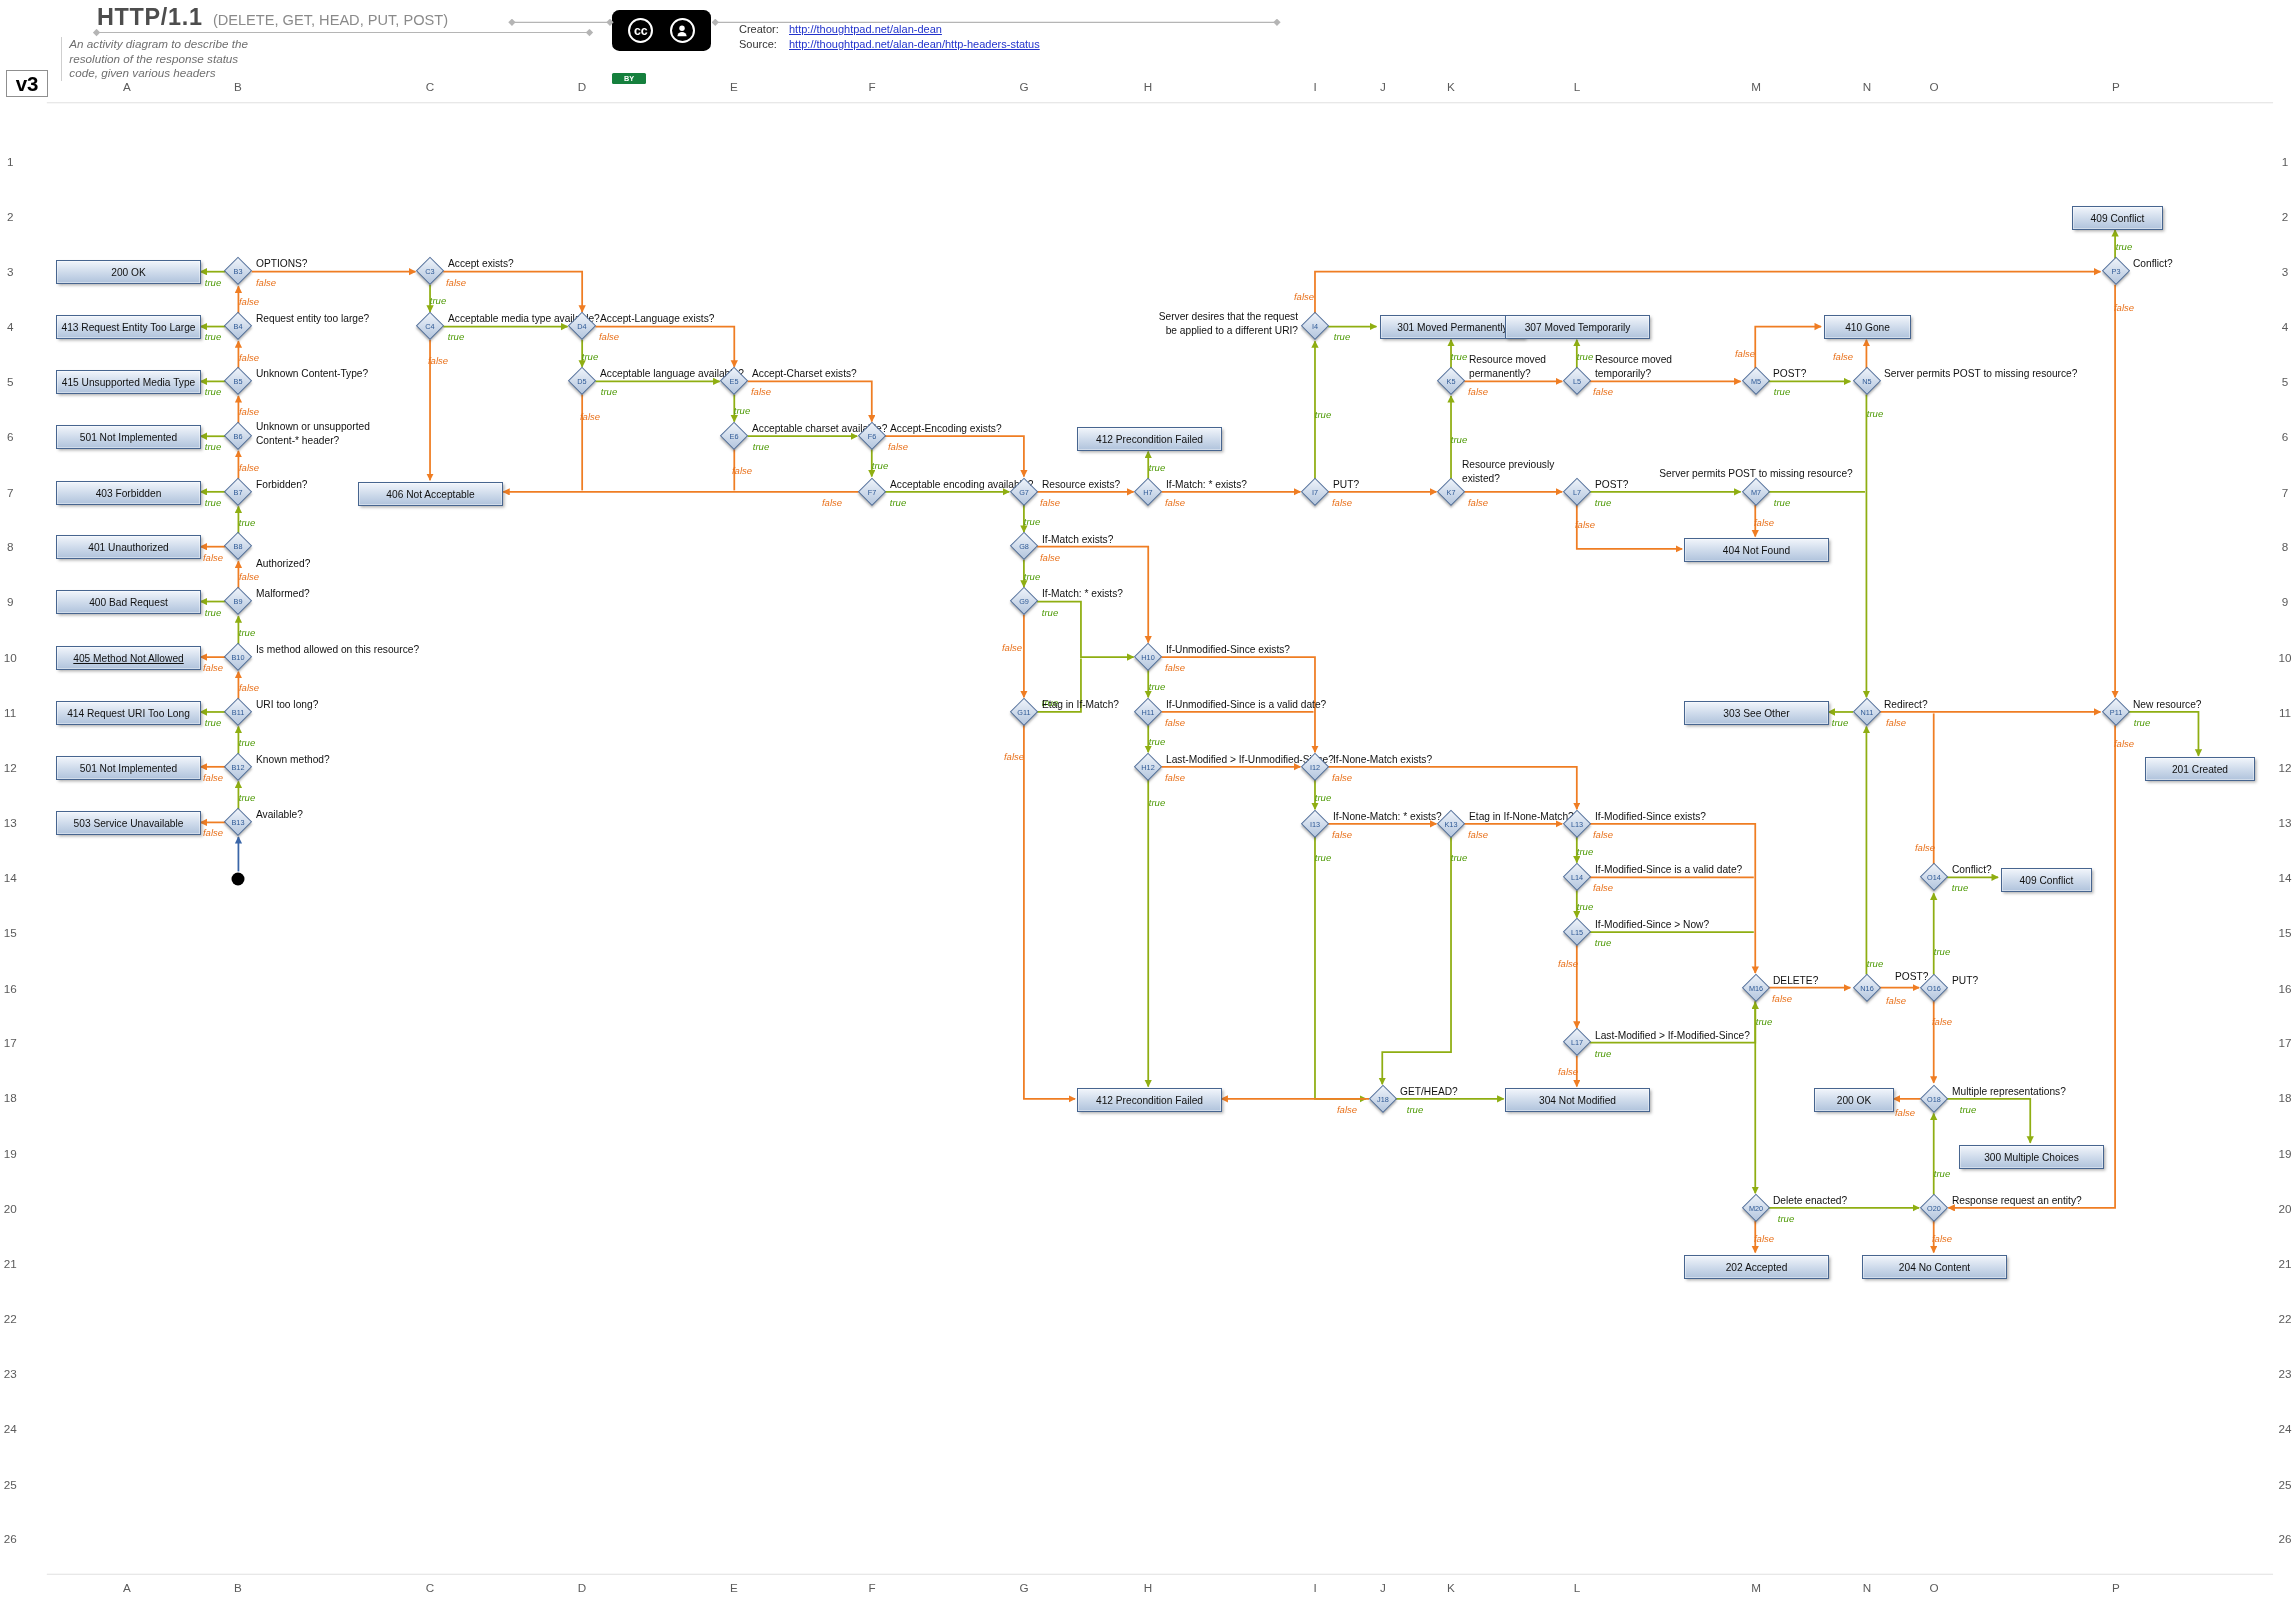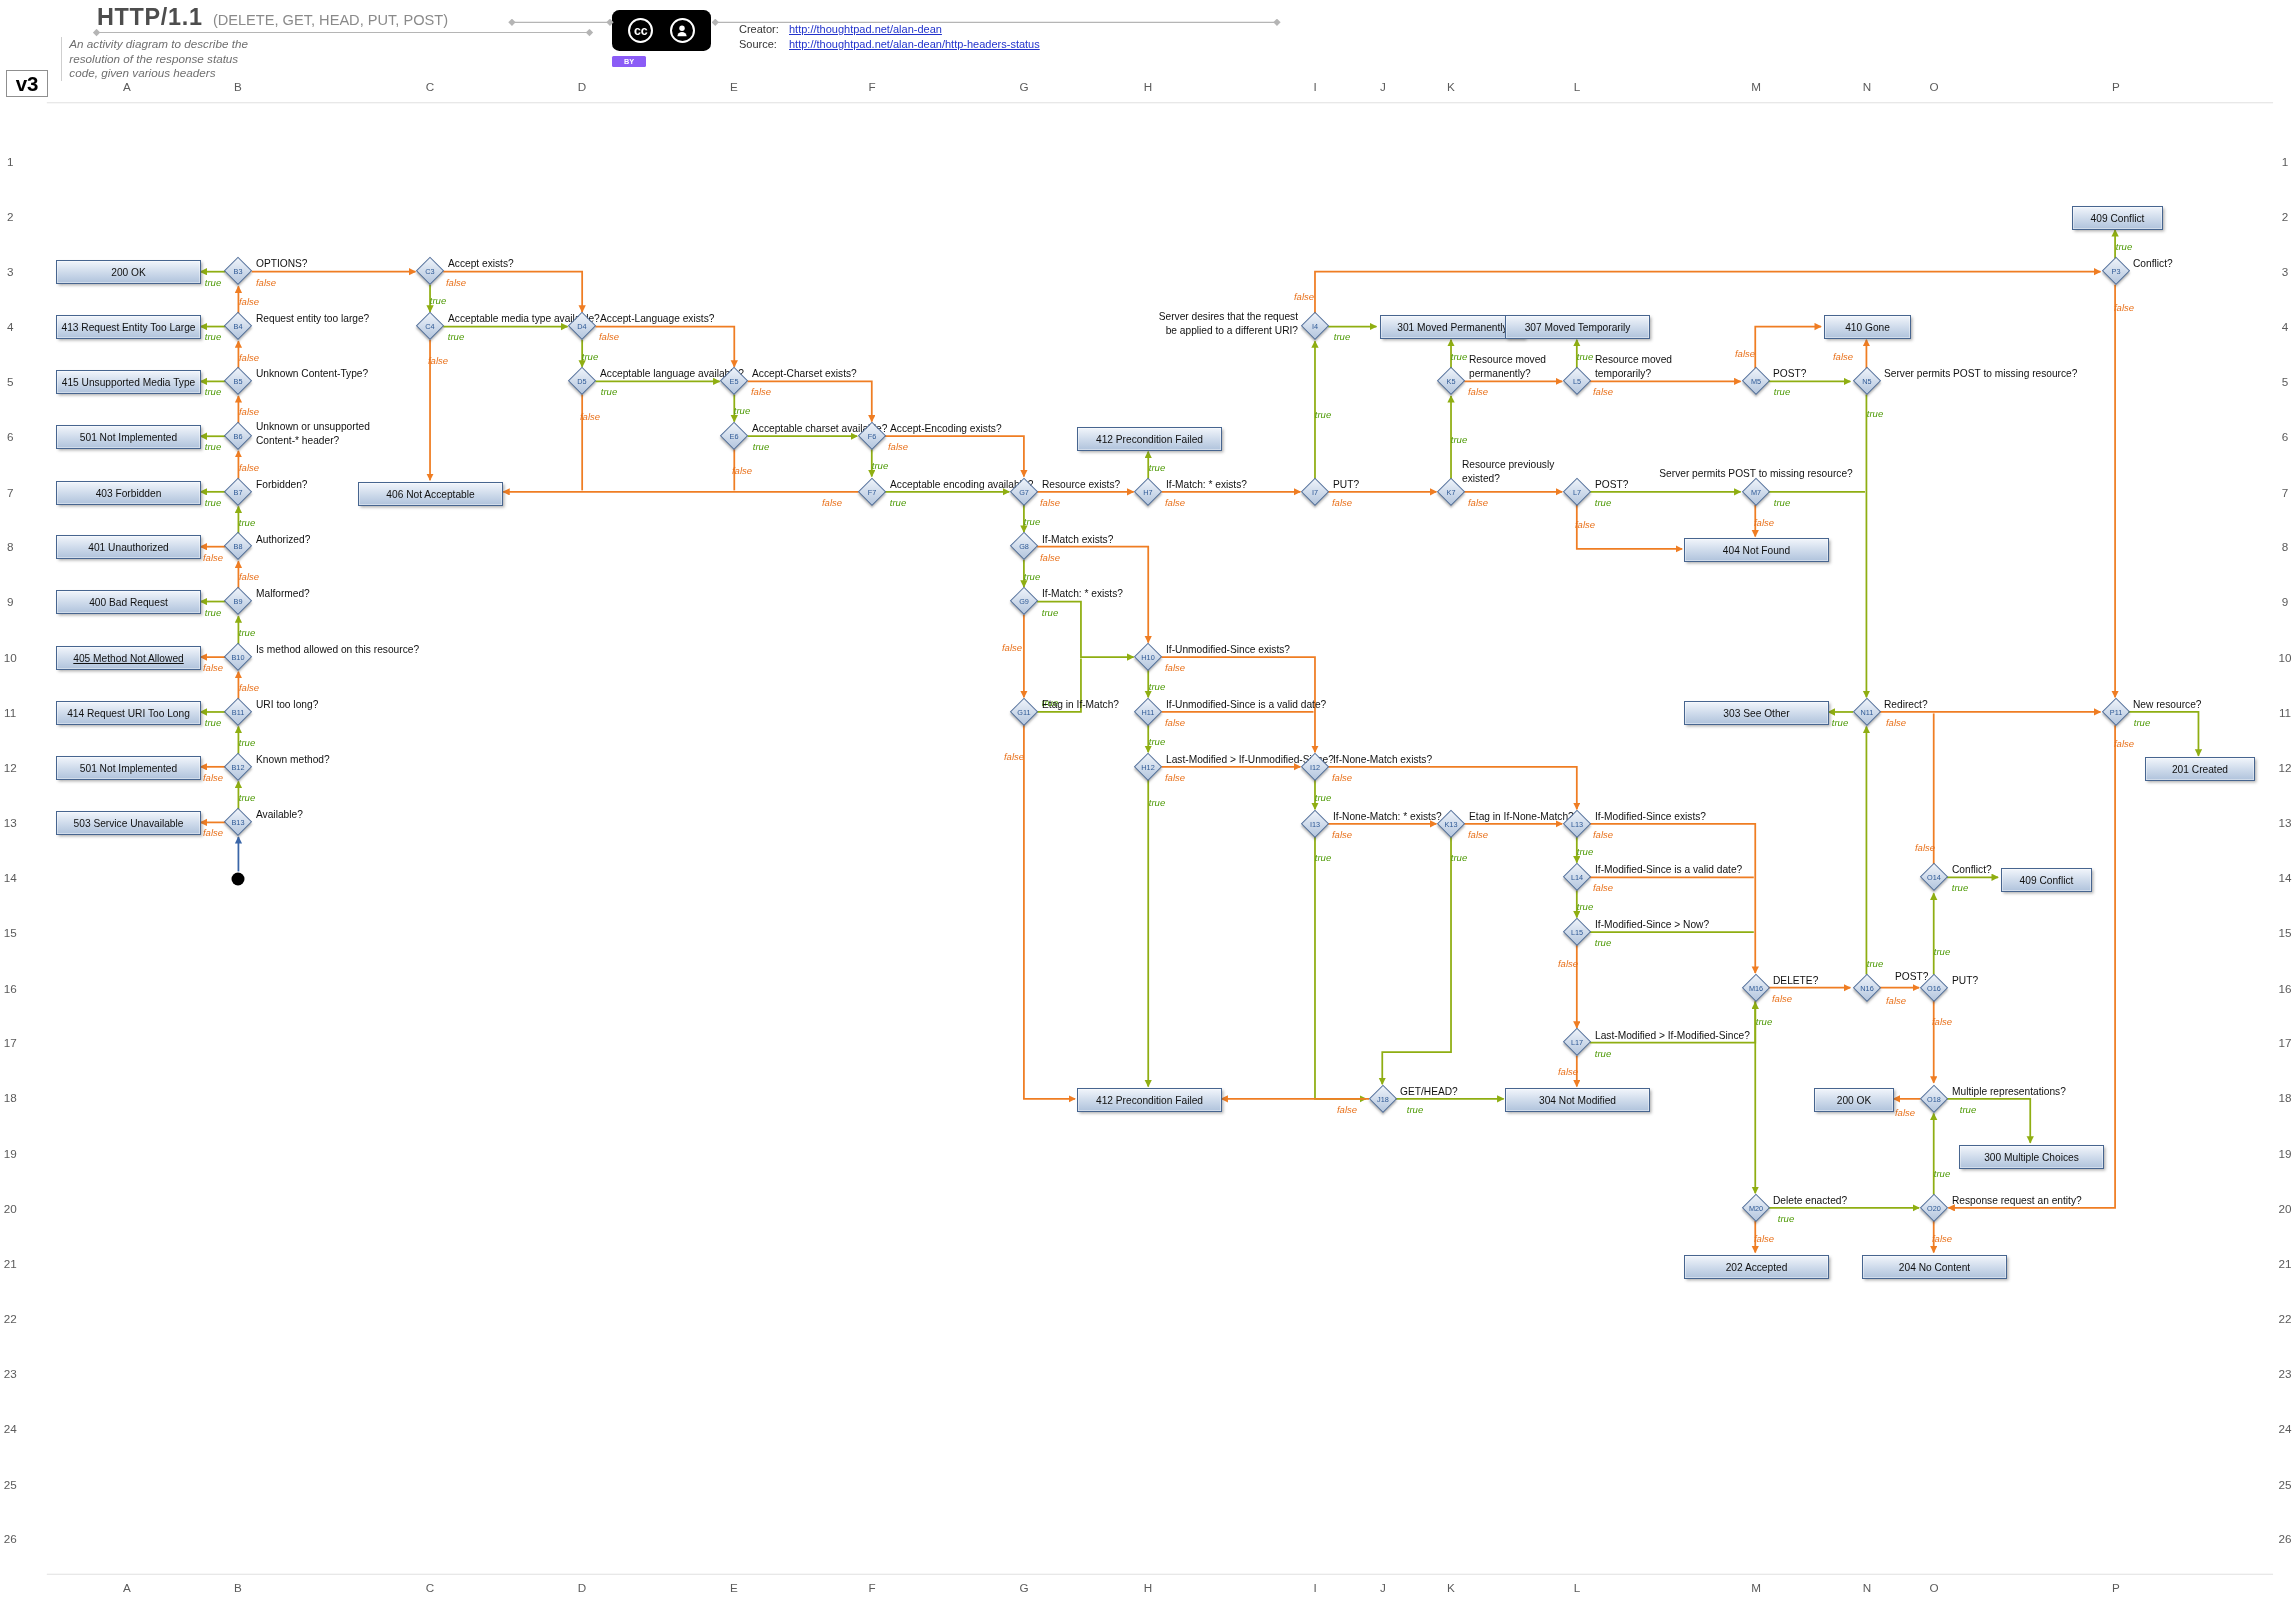--- a/index.html
+++ b/index.html
@@ -32,21 +32,21 @@
   .desc{position:absolute;left:61px;top:37px;font-size:11.7px;font-style:italic;
         color:#6f6f6f;white-space:pre-line;line-height:14.6px;padding-left:7.3px;
         border-left:1.5px solid #cfcfcf;}
   .v3{position:absolute;left:5.9px;top:70px;border:1.5px solid #8f8f8f;background:#fff;
       font-size:20.5px;font-weight:bold;color:#000;padding:0.7px 8.8px;}
   .cc{position:absolute;left:612px;top:10.2px;width:99px;height:41px;background:#000;
       border-radius:7.3px;display:flex;align-items:center;justify-content:space-evenly;}
   .cc-circle{width:25px;height:25px;border:2.2px solid #fff;border-radius:50%;
       color:#fff;font-weight:bold;font-size:12.4px;display:flex;align-items:center;
       justify-content:center;box-sizing:border-box;}
-  .cc-by{position:absolute;left:612px;top:56px;width:34px;height:11px;background:#8b5cf6;
+  .cc-by{position:absolute;left:612px;top:73px;width:34px;height:11px;background:#15803d;
       color:#fff;font-size:7.3px;font-weight:bold;display:flex;align-items:center;
       justify-content:center;border-radius:1.5px;}
   .credits{position:absolute;left:739px;top:22px;font-size:11px;color:#333;line-height:15.4px;}
   .credits a{color:#2233cc;text-decoration:underline;}
   .credits .lab{display:inline-block;width:50px;}
 </style>
 </head>
 <body>
 
 <div>
@@ -350,21 +350,21 @@
     <div class="q" style="left: 256px; top: 367px;">Unknown Content-Type?</div>
     <div class="diamond" style="left: 238px; top: 436px;"></div>
     <div class="did" style="left: 238px; top: 436px;">B6</div>
     <div class="q" style="left: 256px; top: 420px;">Unknown or unsupported
 Content-* header?</div>
     <div class="diamond" style="left: 238px; top: 492px;"></div>
     <div class="did" style="left: 238px; top: 492px;">B7</div>
     <div class="q" style="left: 256px; top: 478px;">Forbidden?</div>
     <div class="diamond" style="left: 238px; top: 546px;"></div>
     <div class="did" style="left: 238px; top: 546px;">B8</div>
-    <div class="q" style="left: 256px; top: 533px; text-align: center;">Authorized?</div>
+    <div class="q" style="left: 256px; top: 557px; text-align: center;">Authorized?</div>
     <div class="diamond" style="left: 238px; top: 601px;"></div>
     <div class="did" style="left: 238px; top: 601px;">B9</div>
     <div class="q" style="left: 256px; top: 587px;">Malformed?</div>
     <div class="diamond" style="left: 238px; top: 657px;"></div>
     <div class="did" style="left: 238px; top: 657px;">B10</div>
     <div class="q" style="left: 256px; top: 643px;">Is method allowed on this resource?</div>
     <div class="diamond" style="left: 238px; top: 712px;"></div>
     <div class="did" style="left: 238px; top: 712px;">B11</div>
     <div class="q" style="left: 256px; top: 698px;">URI too long?</div>
     <div class="diamond" style="left: 238px; top: 767px;"></div>

